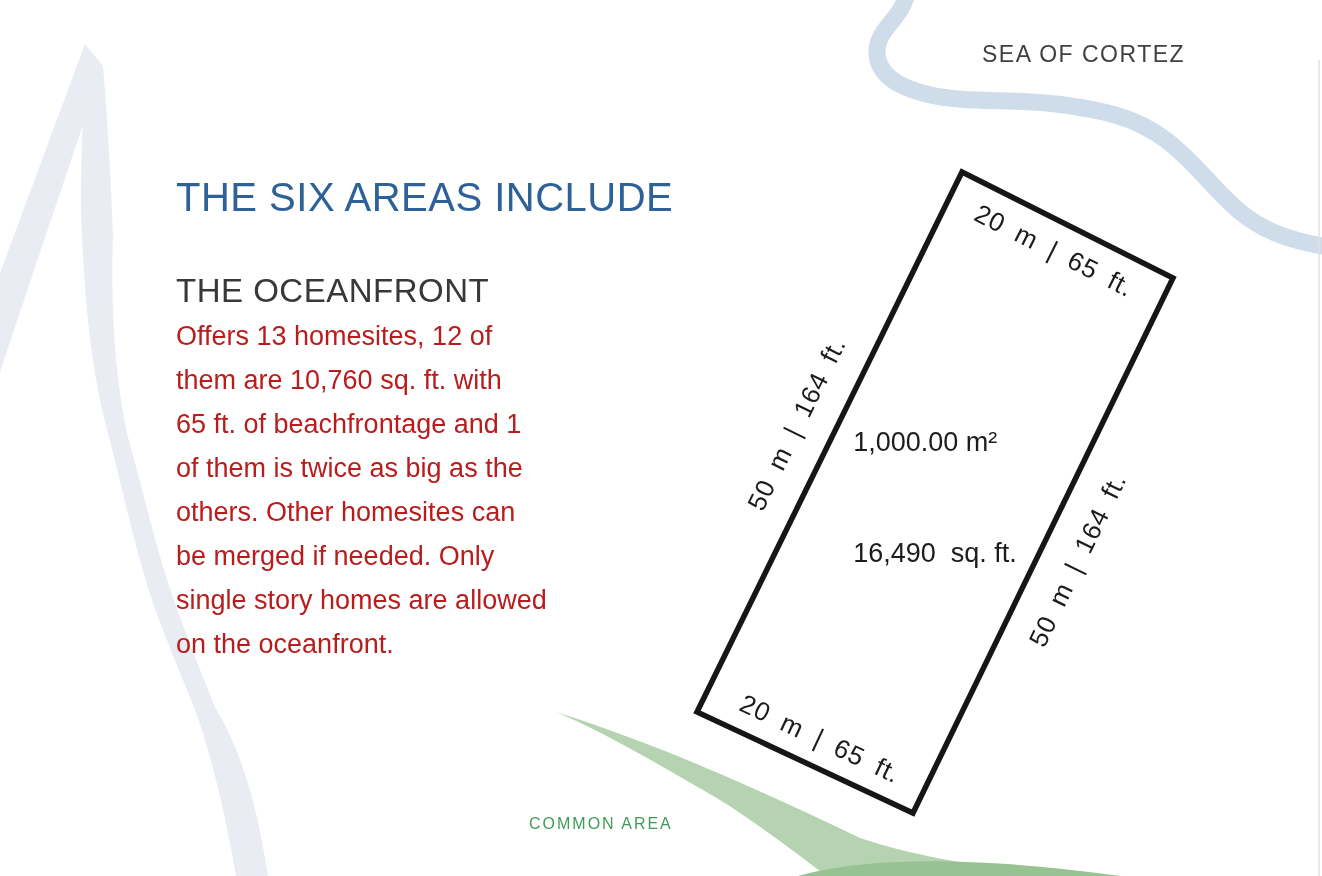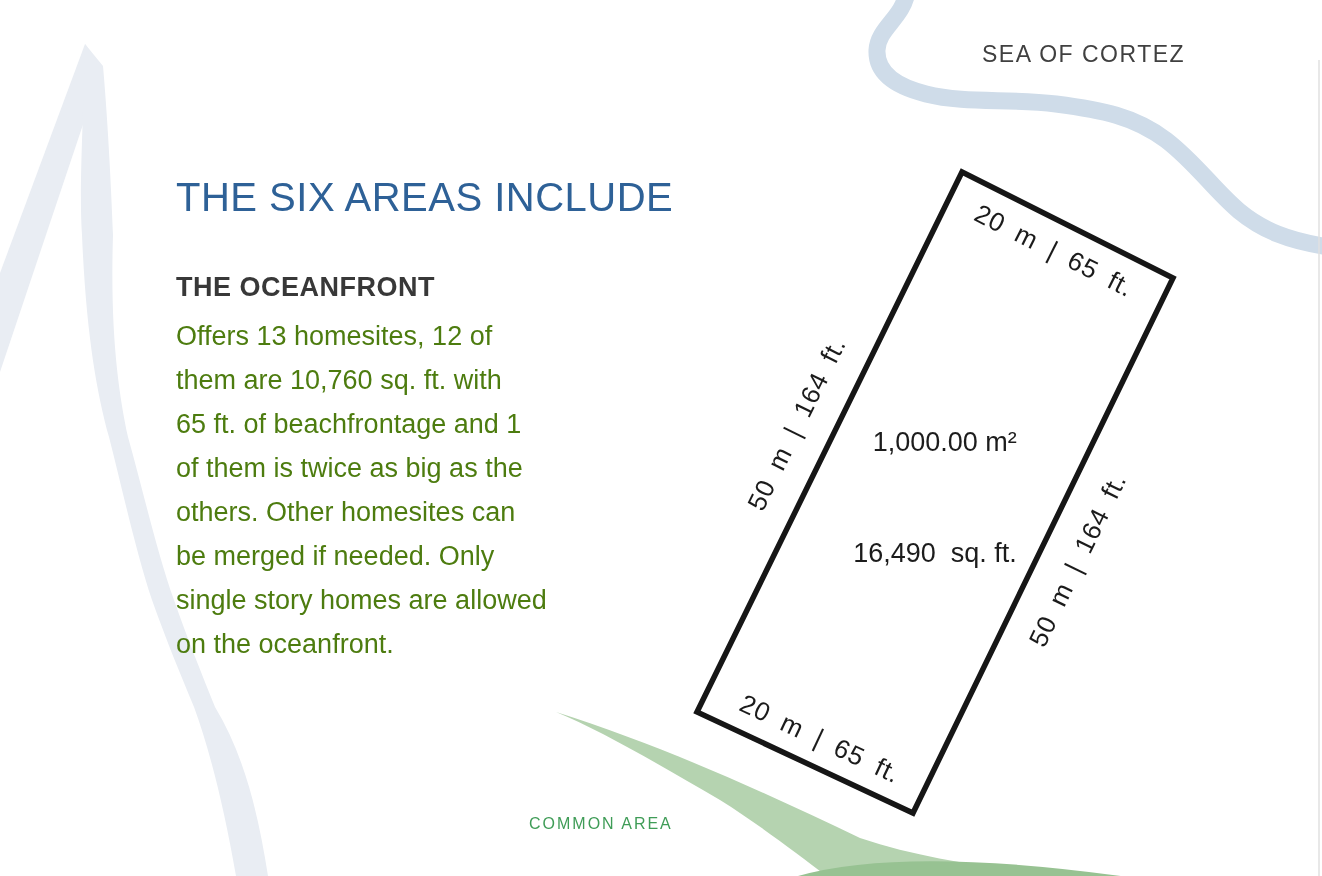--- a/index.html
+++ b/index.html
@@ -7,44 +7,44 @@
     position:relative;width:1322px;height:876px;overflow:hidden;background:#ffffff;
     font-family:"Liberation Sans",sans-serif;
   }
   #bg-art{position:absolute;left:0;top:0;width:1322px;height:876px;}
   .abs{position:absolute;}
   .section-title{
     left:176px;top:175px;font-size:40px;letter-spacing:0.5px;color:#2e6197;
     white-space:nowrap;
   }
   .subsection-heading{
-    left:176px;top:272px;font-size:27px;font-weight:bold;letter-spacing:0.5px;color:#383838;
+    left:176px;top:272px;font-size:33px;font-weight:normal;letter-spacing:0.5px;color:#383838;
     white-space:nowrap;
   }
   .body-paragraph{
-    left:176px;top:314px;width:430px;font-size:27px;line-height:44px;color:#4d7c0f;
+    left:176px;top:314px;width:430px;font-size:27px;line-height:44px;color:#b91c1c;
     white-space:pre-line;
   }
   .sea-label{
     left:982px;top:41px;font-size:23px;letter-spacing:1.5px;color:#404040;white-space:nowrap;
   }
   .common-label{
     left:529px;top:815px;font-size:16px;letter-spacing:2px;color:#3f9c57;white-space:nowrap;
   }
   .dim-label{
     font-size:26px;color:#1b1b1b;white-space:nowrap;letter-spacing:1px;word-spacing:6px;
     transform-origin:center center;
   }
   .dim-top{left:1054px;top:251px;transform:translate(-50%,-50%) rotate(26.7deg);}
   .dim-bottom{left:820px;top:739px;transform:translate(-50%,-50%) rotate(25.2deg);}
   .dim-left{left:797px;top:424px;transform:translate(-50%,-50%) rotate(-63.7deg);}
   .dim-right{left:1078px;top:560px;transform:translate(-50%,-50%) rotate(-64deg);}
   .area-block{
     left:935px;top:498px;transform:translate(-50%,-50%);
-    text-align:right;font-size:27px;line-height:37px;color:#1c1c1c;white-space:pre;
+    text-align:left;font-size:27px;line-height:37px;color:#1c1c1c;white-space:pre;
   }
 </style>
 </head>
 <body>
 
 <div id="page">
 
   <svg id="bg-art" viewBox="0 0 1322 876" xmlns="http://www.w3.org/2000/svg">
 
     <g fill="#e9edf3">

